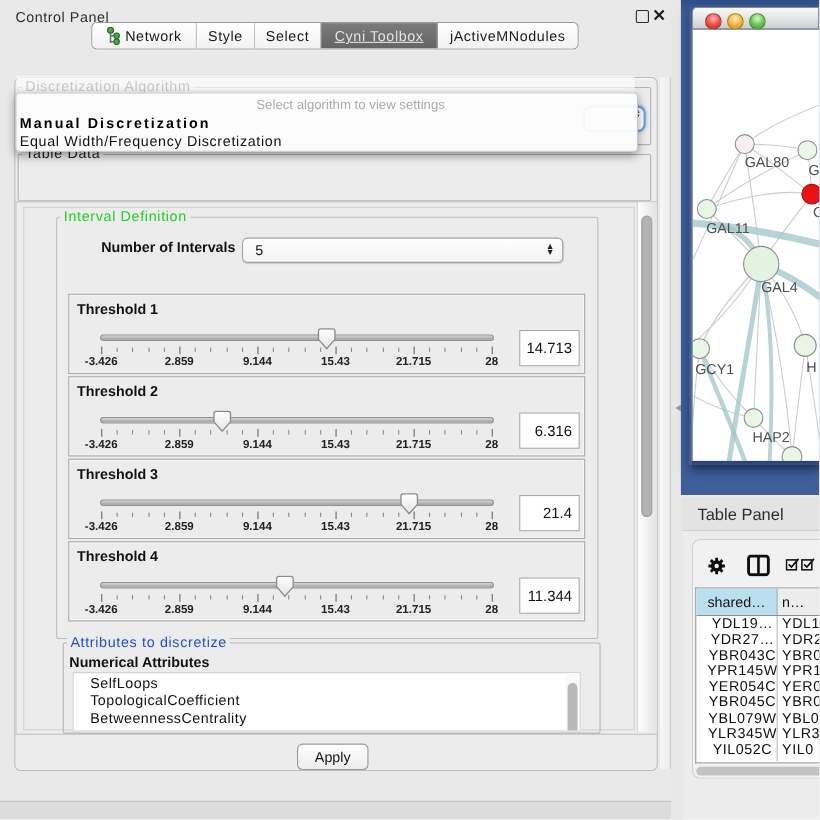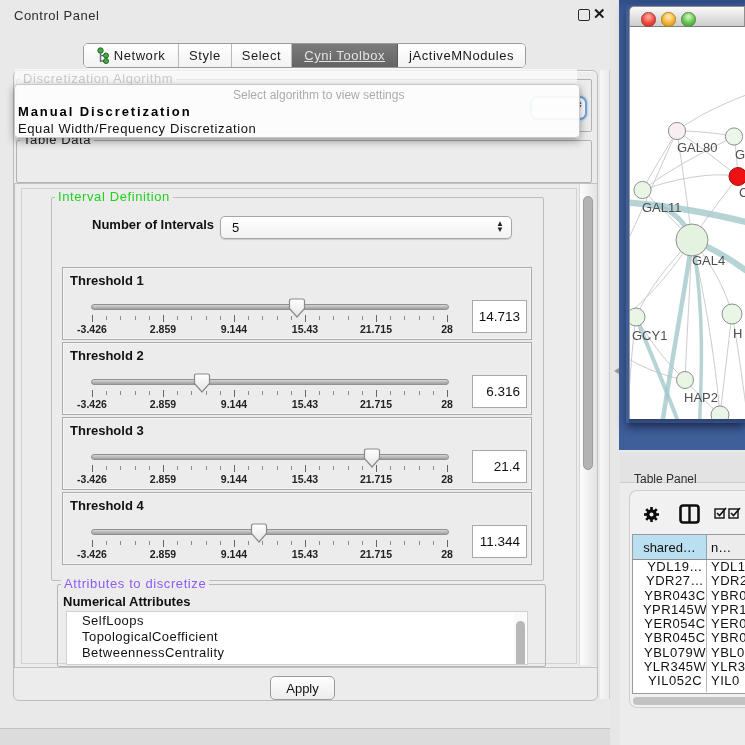--- a/index.html
+++ b/index.html
@@ -23,21 +23,21 @@
     display:flex;align-items:center;justify-content:flex-end;padding-right:6px;box-sizing:border-box;}
 </style>
 </head>
 <body>
 <div id="root">
 
   <div class="abs" style="left:14px;top:8px;font-size:13px;color:#2d2d2d;letter-spacing:0.5px;">Control Panel</div>
   <div class="abs" style="left:578px;top:9px;width:10px;height:10px;border:1.8px solid #2b2b2b;border-radius:2px;"></div>
   <div class="abs" style="left:593px;top:5px;font-size:15px;font-weight:bold;color:#1b1b1b;">✕</div>
 
-  <div class="seg" style="left:83px;top:43px;width:441px;height:23px;">
+  <div class="seg" style="left:83px;top:20px;width:441px;height:23px;">
     <div style="width:95px;">
       <svg width="13" height="17" viewBox="0 0 13 17" style="margin-right:4px;">
         <path d="M3.5 4 L3.5 15 M4 8.5 L8 8.5 M4 14 L8 14" stroke="#6a6f7d" stroke-width="1.4" fill="none"></path>
         <circle cx="3.5" cy="3.5" r="2.7" fill="#4aa84a" stroke="#1d6b1d"></circle>
         <circle cx="9" cy="8.5" r="2.5" fill="#4aa84a" stroke="#1d6b1d"></circle>
         <circle cx="9" cy="14" r="2.5" fill="#4aa84a" stroke="#1d6b1d"></circle>
       </svg>
       Network</div>
     <div style="width:52px;">Style</div>
     <div style="width:60px;">Select</div>
@@ -266,21 +266,21 @@
         <stop offset="0" stop-color="#ffffff"></stop>
             <stop offset="0.5" stop-color="#f2f2f2"></stop>
             <stop offset="1" stop-color="#e4e4e4"></stop>
       </linearGradient>
         </defs>
     </svg>
     <div class="vbox" style="left:409px;top:32px;width:55px;height:33px;">11.344</div>
   </div>
 
   <div class="gbox" style="left:57px;top:584px;width:487px;height:81px;border-color:#b5b5b5;">
-    <div class="gtitle" style="color:#8b5cf6;">Attributes to discretize</div>
+    <div class="gtitle" style="color:#1d4ed8;">Attributes to discretize</div>
   </div>
   <div class="abs b13" style="left:63px;top:594px;">Numerical Attributes</div>
   <div class="abs" style="left:66px;top:611px;width:462px;height:54px;background:#fff;border:1px solid #d0d0d0;overflow:hidden;box-sizing:border-box;">
     <div style="padding:1px 0 0 15px;font-size:13px;color:#111;line-height:16px;letter-spacing:0.45px;">
       SelfLoops<br>TopologicalCoefficient<br>BetweennessCentrality</div>
     <div class="abs" style="right:1px;top:0;width:12px;height:54px;background:#fafafa;"></div>
     <div class="abs" style="right:2px;top:9px;width:9px;height:46px;background:#b8b8b8;border-radius:5px 5px 0 0;"></div>
   </div>
 
   <div class="abs" style="left:270px;top:676px;width:63px;height:22px;background:linear-gradient(#fefefe,#ededed);
@@ -364,21 +364,21 @@
         <text x="2" y="313">GCY1</text>
         <text x="103" y="311">H</text>
         <text x="54" y="375">HAP2</text>
       </g>
     </svg>
   </div>
 
   <div class="abs" style="left:629px;top:419px;width:116px;height:9px;background:linear-gradient(rgba(15,22,45,0.40),rgba(15,22,45,0));"></div>
 
   <div class="abs" style="left:620px;top:452px;width:125px;height:30px;background:#e3e3e3;border-bottom:1px solid #cccccc;"></div>
-  <div class="abs" style="left:634px;top:472px;font-size:12px;color:#2e2e2e;">Table Panel</div>
+  <div class="abs" style="left:634px;top:460px;font-size:15px;color:#2e2e2e;">Table Panel</div>
   <div class="abs" style="left:620px;top:483px;width:125px;height:262px;background:#ececec;"></div>
 
   <div class="abs" style="left:629px;top:490px;width:116px;height:218px;background:#f1f1f1;border:1px solid #cfcfcf;border-radius:8px 0 0 8px;border-right:none;box-sizing:border-box;"></div>
 
   <svg class="abs" style="left:643px;top:506px;" width="17" height="17" viewBox="0 0 17 17">
     <g fill="#0d0d0d">
         <circle cx="8.5" cy="8.5" r="5.2"></circle>
       <g stroke="#0d0d0d" stroke-width="2.6">
         <path d="M8.5 1 L8.5 16"></path>
           <path d="M1 8.5 L16 8.5"></path>

